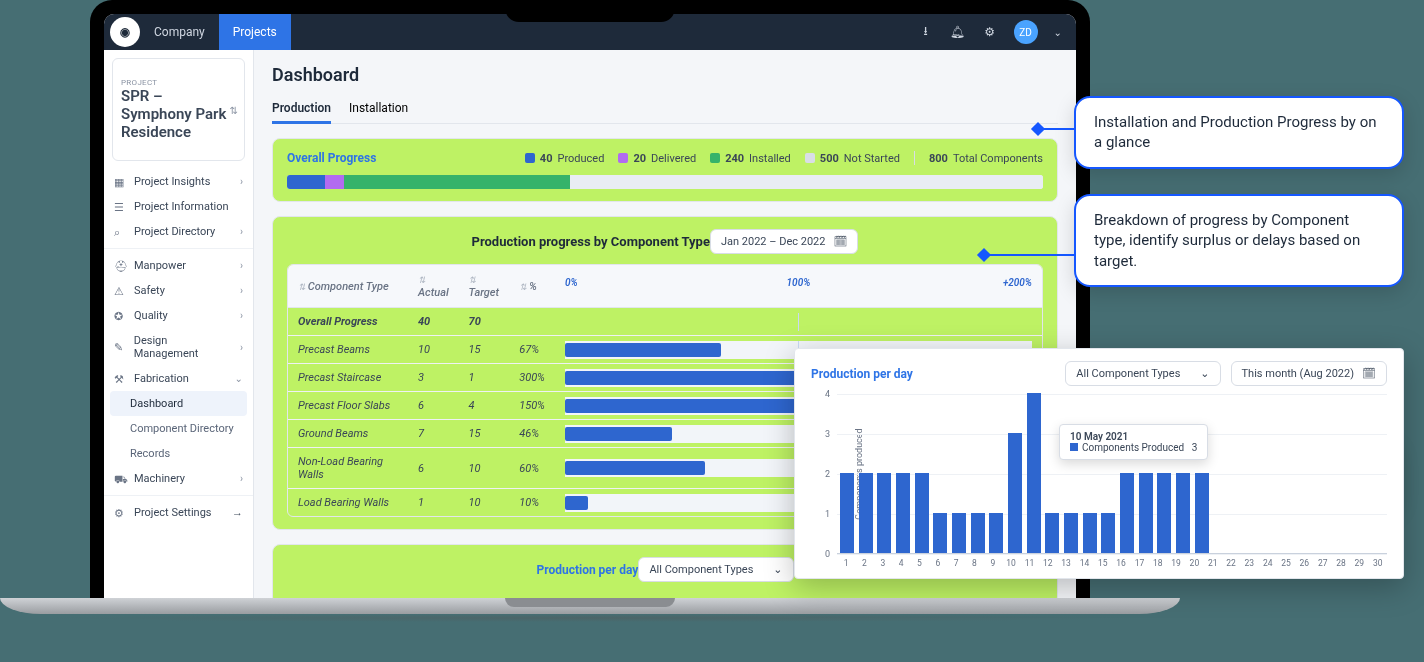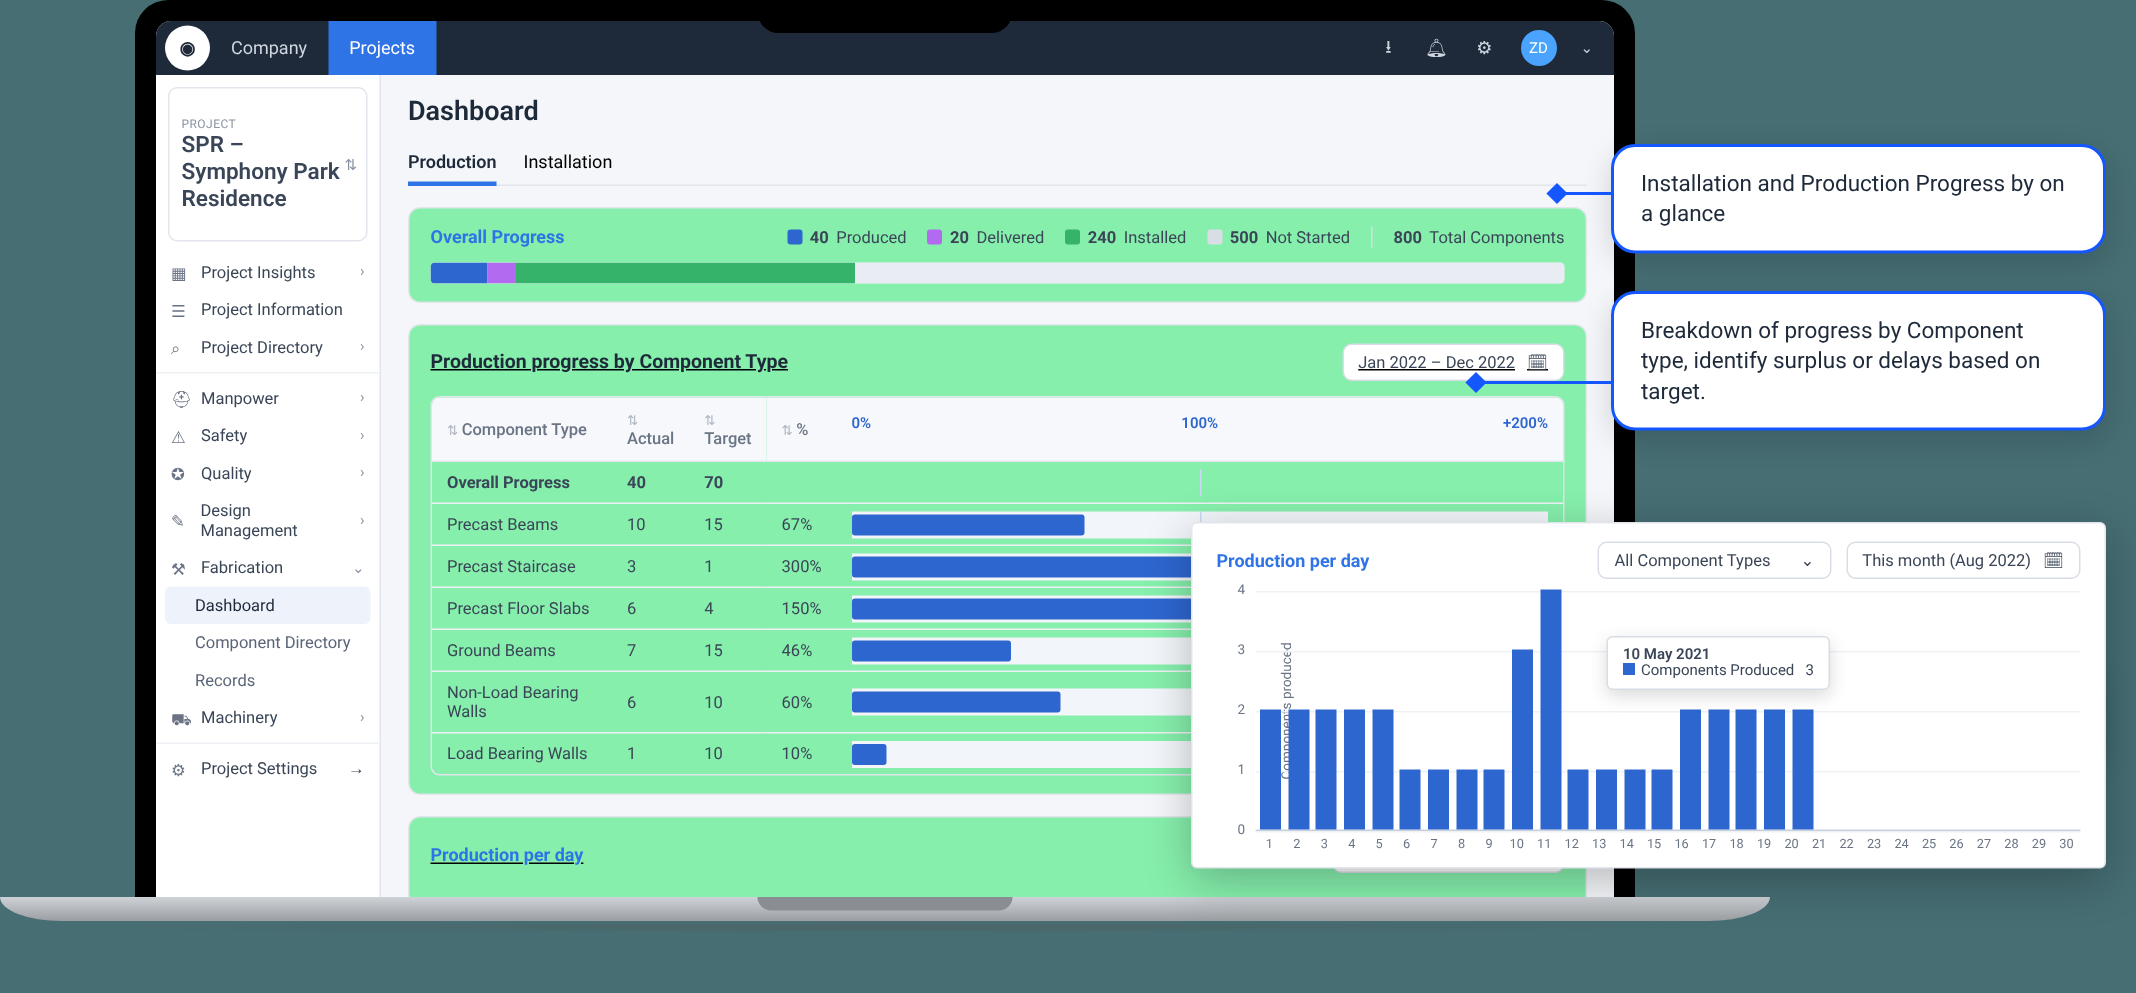--- a/index.html
+++ b/index.html
@@ -38,36 +38,36 @@
   .side-sep{ height:1px; background:#eef1f5; margin:4px 0;}
   .side-ico{ width:12px; height:12px; display:inline-block; color:#6a7485;}
   .arrow-out{ margin-left:auto; font-size:11px;}
 
   .main{ flex:1; overflow:auto; padding:14px 18px;}
   h1.page-title{ font-size:18px; font-weight:600; color:#1e2a3a; margin-bottom:10px;}
   .tabs{ display:flex; gap:18px; border-bottom:1px solid #e2e6ec; font-size:12px; margin-bottom:14px;}
   .tab{ padding:6px 0; color:#000000; cursor:pointer;}
   .tab.active{ color:#1e2a3a; font-weight:600; border-bottom:3px solid #2e74e6; margin-bottom:-1px;}
 
-  .card{ background:#86efac; border:1px solid #e2e6ec; border-radius:8px; padding:12px 14px; margin-bottom:14px;}
+  .card{ background:#bef264; border:1px solid #e2e6ec; border-radius:8px; padding:12px 14px; margin-bottom:14px;}
   .ov-head{ display:flex; align-items:center; gap:14px; font-size:11px; color:#3a4657; flex-wrap:wrap;}
   .ov-title{ color:#2e74e6; font-weight:700; font-size:12px; margin-right:auto;}
   .lg{ display:flex; align-items:center; gap:5px;}
   .sw{ width:10px; height:10px; border-radius:2px;}
   .lg b{ font-weight:700;}
   .divider-v{ width:1px; height:14px; background:#d8dde5;}
   .ov-bar{ height:14px; background:#e9edf3; border-radius:3px; margin-top:10px; display:flex; overflow:hidden;}
   .seg{ height:100%;}
 
-  .card-head{ display:flex; align-items:center; justify-content:space-between; margin-bottom:10px;text-decoration:underline;}
+  .card-head{ display:flex; align-items:center; justify-content:center; margin-bottom:10px;}
   .card-title{ font-size:13px; font-weight:700; color:#1e2a3a;}
   .date-pill{ border:1px solid #d8dde5; border-radius:6px; padding:5px 10px; font-size:11px; color:#3a4657; display:flex; align-items:center; gap:8px; background:#fff; cursor:pointer;}
 
   .tbl-wrap{ border:1px solid #e2e6ec; border-radius:6px; overflow:hidden;}
-  table{ border-collapse:collapse; width:100%; font-size:11px; color:#3a4657;}
+  table{ border-collapse:collapse; width:100%; font-size:11px; color:#3a4657;font-style:italic;}
   thead th{ background:#f6f8fb; font-weight:500; color:#6a7485; text-align:left; padding:8px 10px; border-bottom:1px solid #e2e6ec;}
   tbody td{ padding:7px 10px; border-bottom:1px solid #eef1f5;}
   tbody tr:last-child td{ border-bottom:none;}
   .sort::before{ content:"⇅ "; color:#aeb6c2; font-size:9px;}
   .row-chart{ position:relative; height:18px; background:#f2f5f9;}
   .row-bar{ position:absolute; top:2px; bottom:2px; left:0; background:#2e66cf; border-radius:2px;}
   .row-badge{ position:absolute; top:1px; height:16px; padding:0 6px; font-size:10px; color:#fff; border-radius:3px; display:flex; align-items:center;}
   .chart-head{ height:18px; position:relative; font-size:10px; color:#2e66cf; font-weight:600;}
   .chart-head span{ position:absolute; top:0;}
   .vline{ position:absolute; top:0; bottom:0; width:1px; background:#c9d9f3;}
@@ -377,21 +377,21 @@
         <span>All Component Types</span>
         <span>⌄</span>
       </div>
     <div class="date-pill">
         <span>This month (Aug 2022)</span>
         <span>🗓︎</span>
       </div>
   </div>
   <div class="fp-chart" id="fp-chart">
     <div class="fp-ylab">Components produced</div>
-    <div class="tooltip" style="left:234px; top:30px;">
+    <div class="tooltip" style="left:222px; top:30px;">
       <div style="font-weight:600">10 May 2021</div>
       <div><span class="tt-sw"></span><span>Components Produced</span>&nbsp;&nbsp;&nbsp;<span>3</span></div>
     </div>
   <div class="fp-grid" style="top: 160px;"></div>
       <div class="fp-ytick" style="top: 155px;">0</div>
       <div class="fp-grid" style="top: 120px;"></div>
       <div class="fp-ytick" style="top: 115px;">1</div>
       <div class="fp-grid" style="top: 80px;"></div>
       <div class="fp-ytick" style="top: 75px;">2</div>
       <div class="fp-grid" style="top: 40px;"></div>

